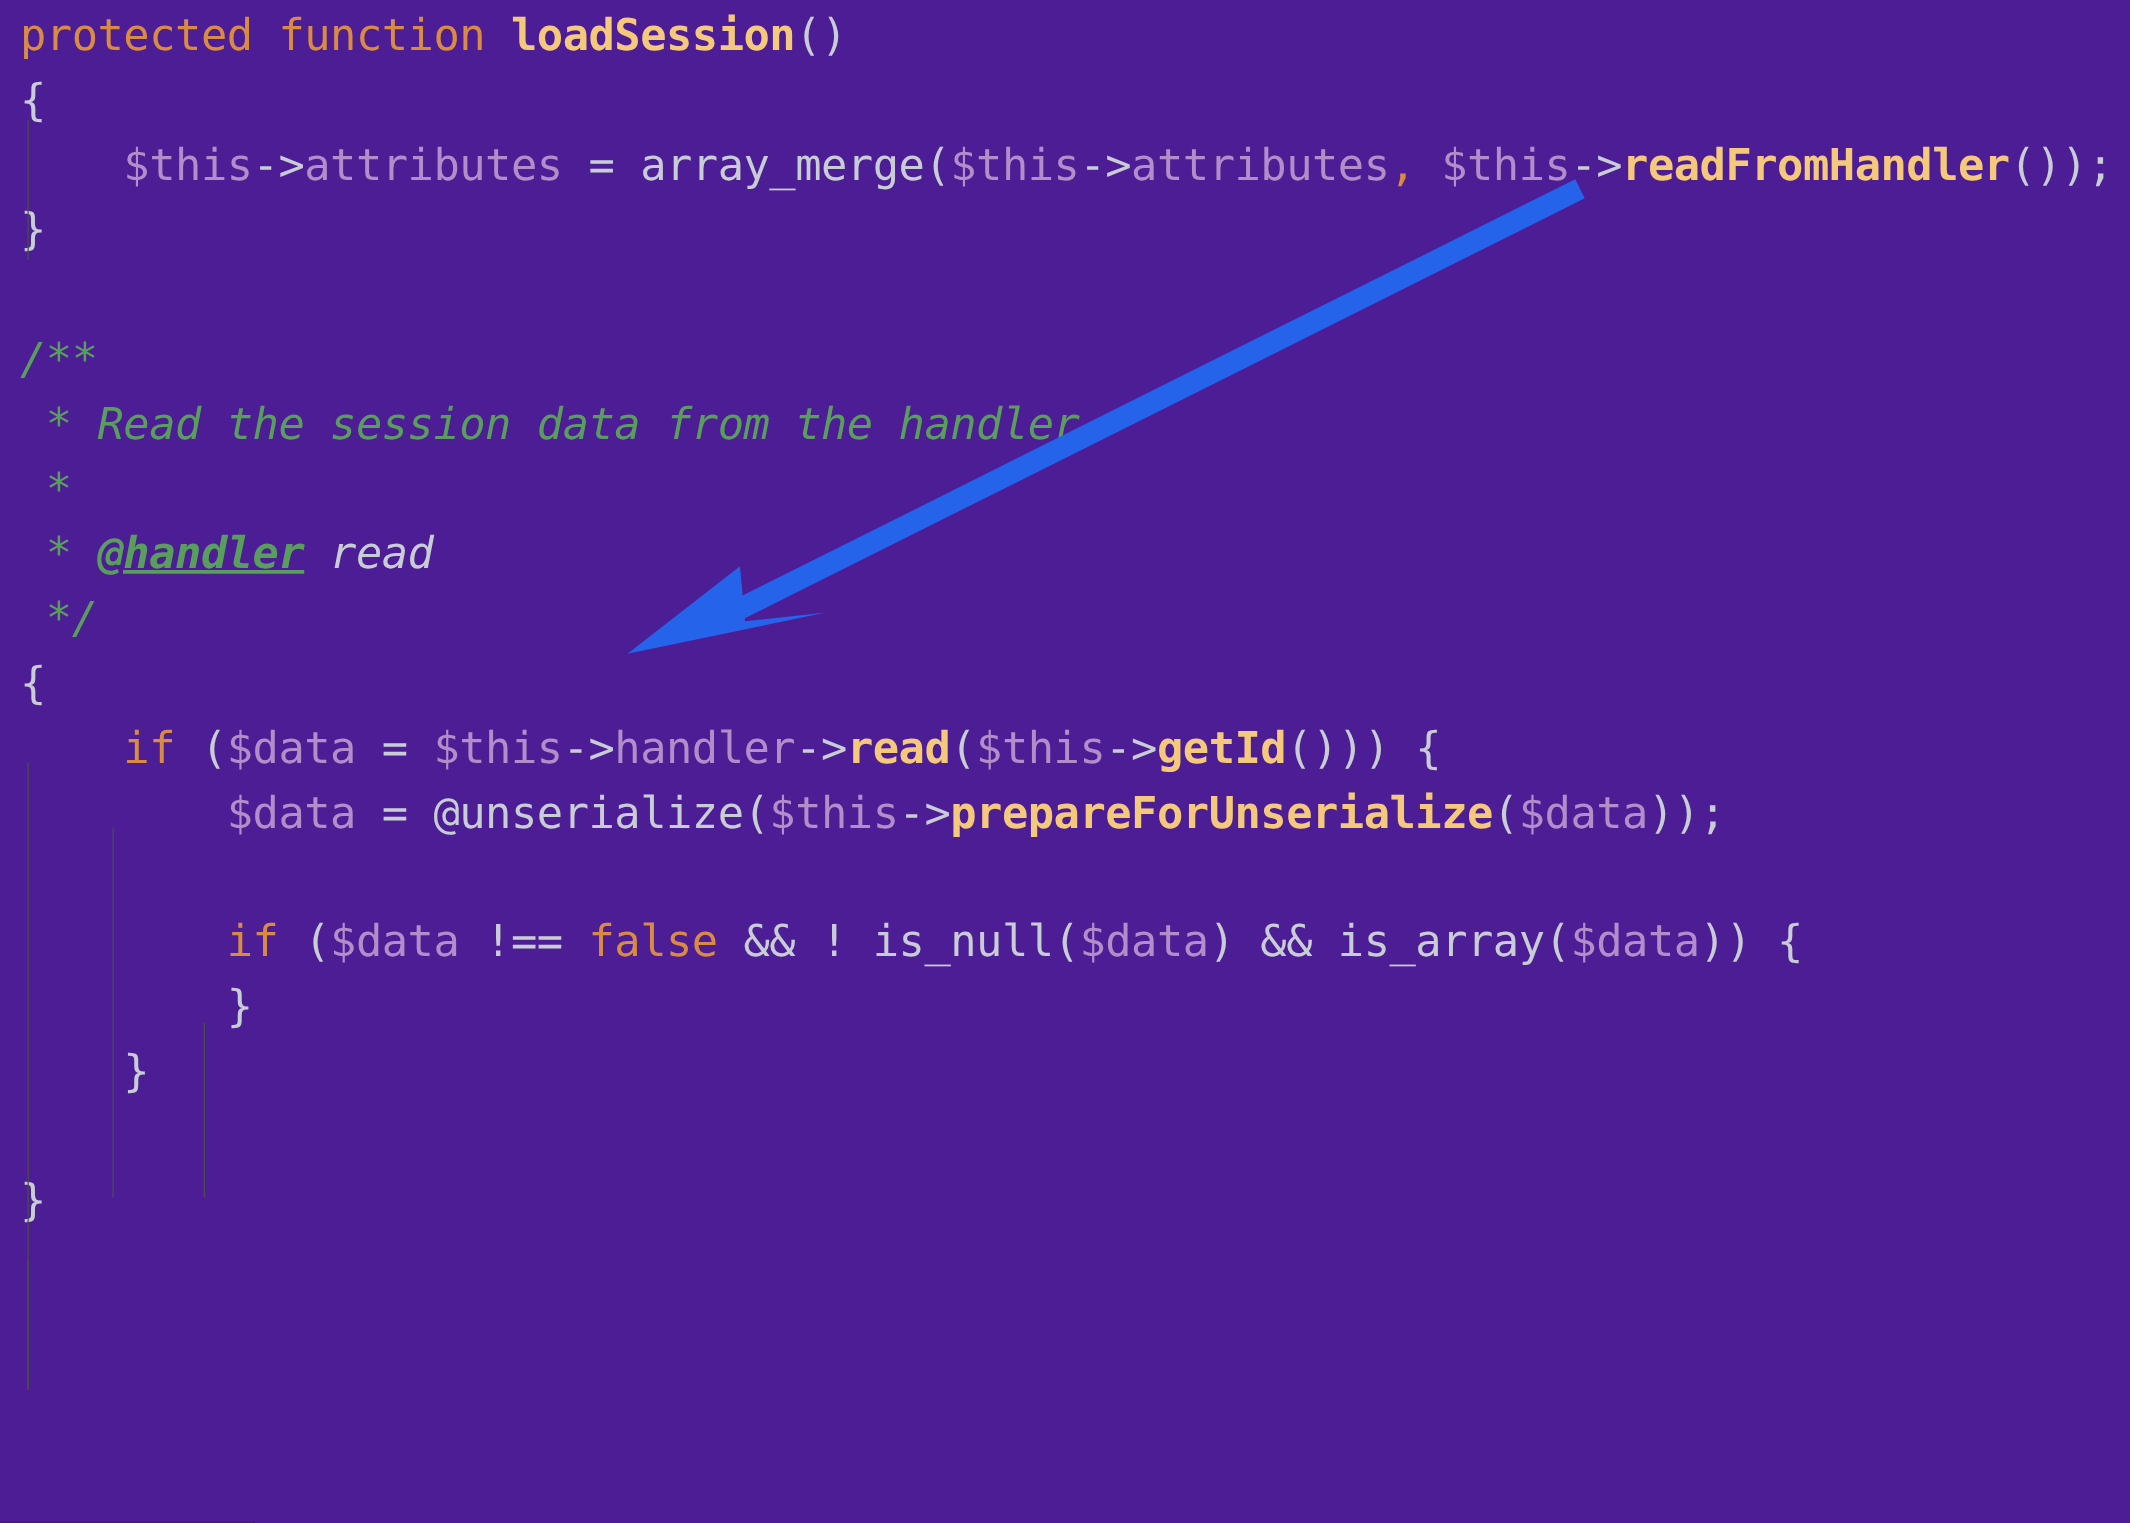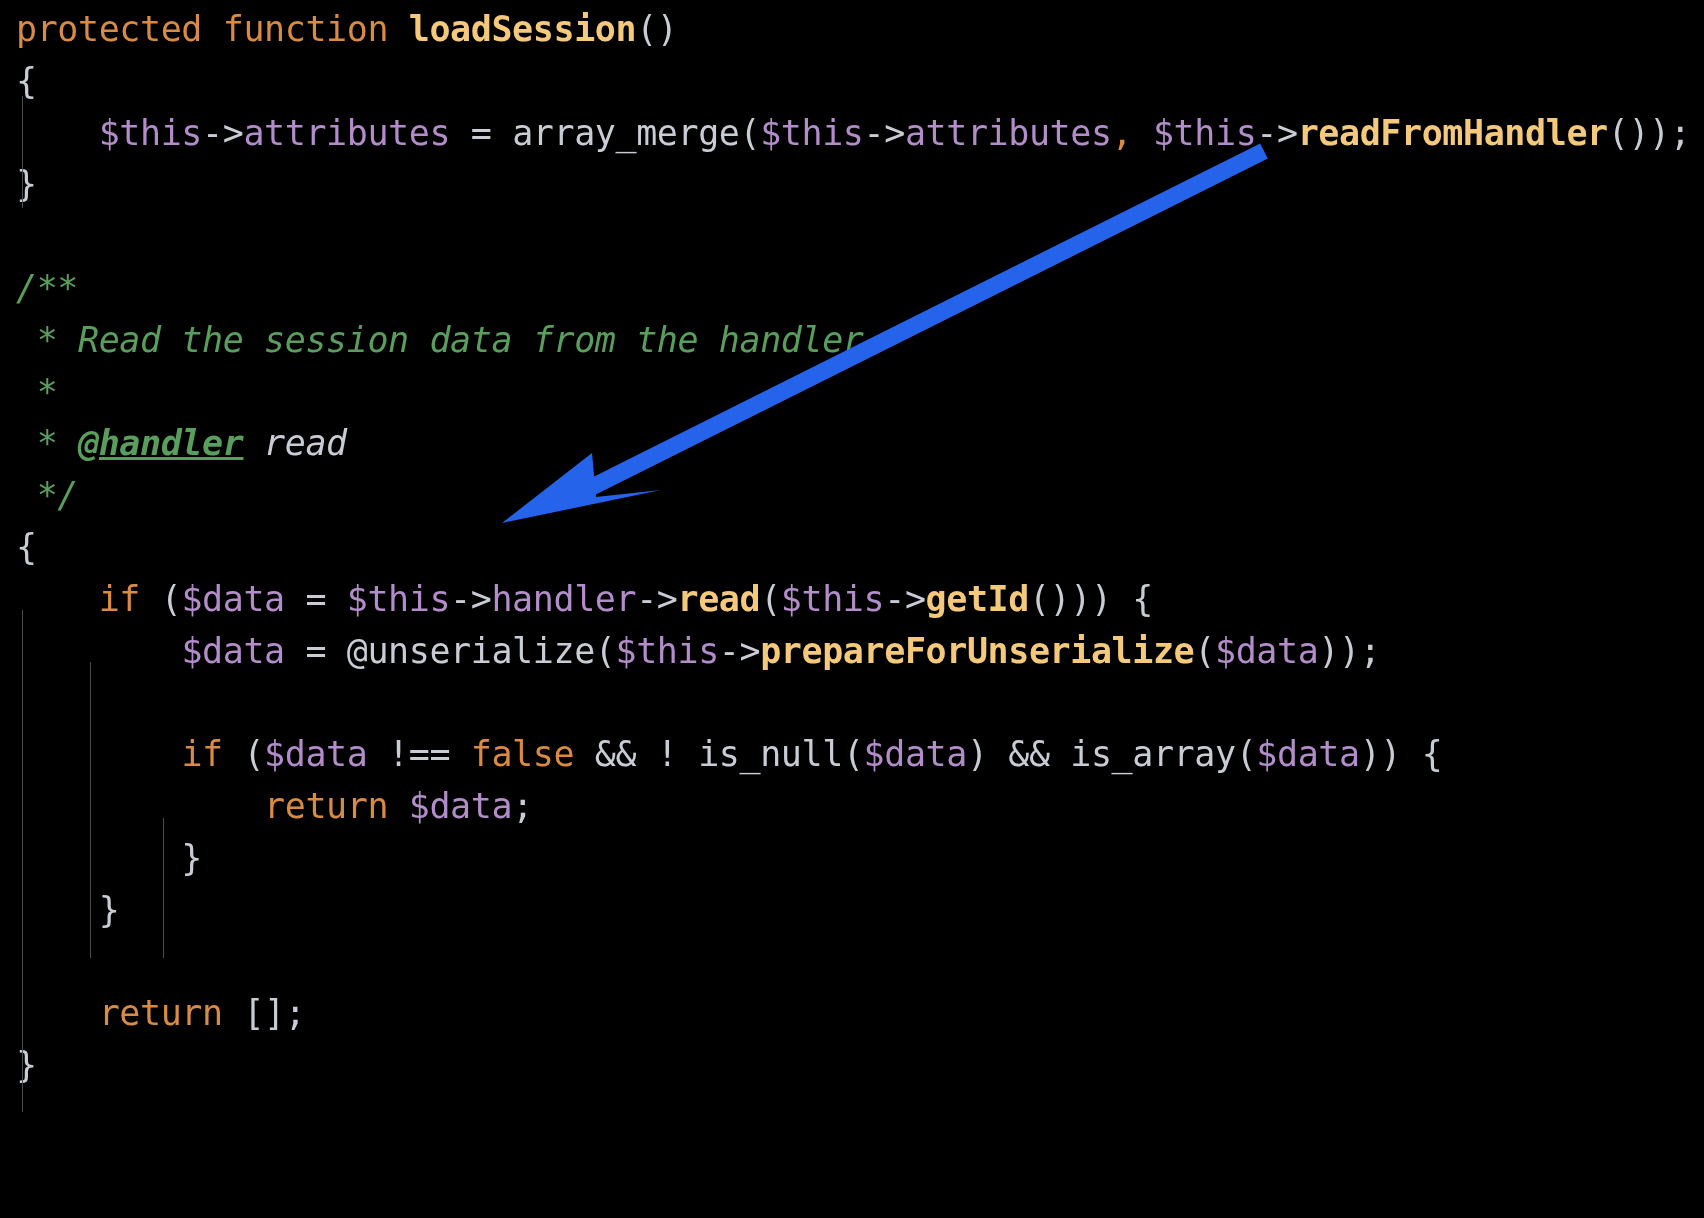--- a/index.html
+++ b/index.html
@@ -10,21 +10,21 @@
   body {
     width: 1704px; height: 1218px;
     overflow: hidden;
     font-family: "DejaVu Sans Mono", "Liberation Mono", monospace;
   }
 
   #editor {
     position: relative;
     width: 1704px;
     height: 1218px;
-    background: #000000;
+    background: #4c1d95;
     padding: 0;
   }
 
   .code-area {
     position: absolute;
     top: 0; left: 0;
     width: 1704px;
     padding-top: 4px;
   }
 
@@ -97,25 +97,23 @@
       <div class="line"><span class="cmt">/**</span></div>
       <div class="line"><span class="cmt"> * Read the session data from the handler.</span></div>
       <div class="line"><span class="cmt"> *</span></div>
       <div class="line"><span class="cmt"> * </span><span class="cmt-tag">@handler</span><span class="cmt"> </span><span class="cmt-type">read</span></div>
       <div class="line"><span class="cmt"> */</span></div>
       <div class="line"><span class="plain">{</span></div>
       <div class="line"><span class="plain">    </span><span class="kw">if</span><span class="plain"> (</span><span class="var">$data</span><span class="plain"> = </span><span class="var">$this</span><span class="arrowop">-&gt;</span><span class="var">handler</span><span class="arrowop">-&gt;</span><span class="fn">read</span><span class="plain">(</span><span class="var">$this</span><span class="arrowop">-&gt;</span><span class="fn">getId</span><span class="plain">())) {</span></div>
       <div class="line"><span class="plain">        </span><span class="var">$data</span><span class="plain"> = </span><span class="plain">@unserialize</span><span class="plain">(</span><span class="var">$this</span><span class="arrowop">-&gt;</span><span class="fn">prepareForUnserialize</span><span class="plain">(</span><span class="var">$data</span><span class="plain">));</span></div>
       <div class="line"><span class="plain"></span></div>
       <div class="line"><span class="plain">        </span><span class="kw">if</span><span class="plain"> (</span><span class="var">$data</span><span class="plain"> !== </span><span class="kw">false</span><span class="plain"> &amp;&amp; ! </span><span class="plain">is_null</span><span class="plain">(</span><span class="var">$data</span><span class="plain">) &amp;&amp; </span><span class="plain">is_array</span><span class="plain">(</span><span class="var">$data</span><span class="plain">)) {</span></div>
-      <div class="line"><span class="plain">            </span><span class="kw">return</span><span class="plain"> </span><span class="var">$data</span><span class="plain">;</span></div>
       <div class="line"><span class="plain">        }</span></div>
       <div class="line"><span class="plain">    }</span></div>
       <div class="line"><span class="plain"></span></div>
-      <div class="line"><span class="plain">    </span><span class="kw">return</span><span class="plain"> </span><span class="plain">[];</span></div>
       <div class="line"><span class="plain">}</span></div>
     </div>
 
   <svg id="arrow-overlay" viewBox="0 0 1704 1218" width="1704" height="1218">
     <g>
       <line id="arrow-shaft" x1="1264" y1="151" x2="580" y2="493" stroke="#2563eb" stroke-width="17" stroke-linecap="butt"></line>
       <polygon id="arrow-head" points="502,523 592,453 596,497 661,490" fill="#2563eb"></polygon>
     </g>
   </svg>
 

